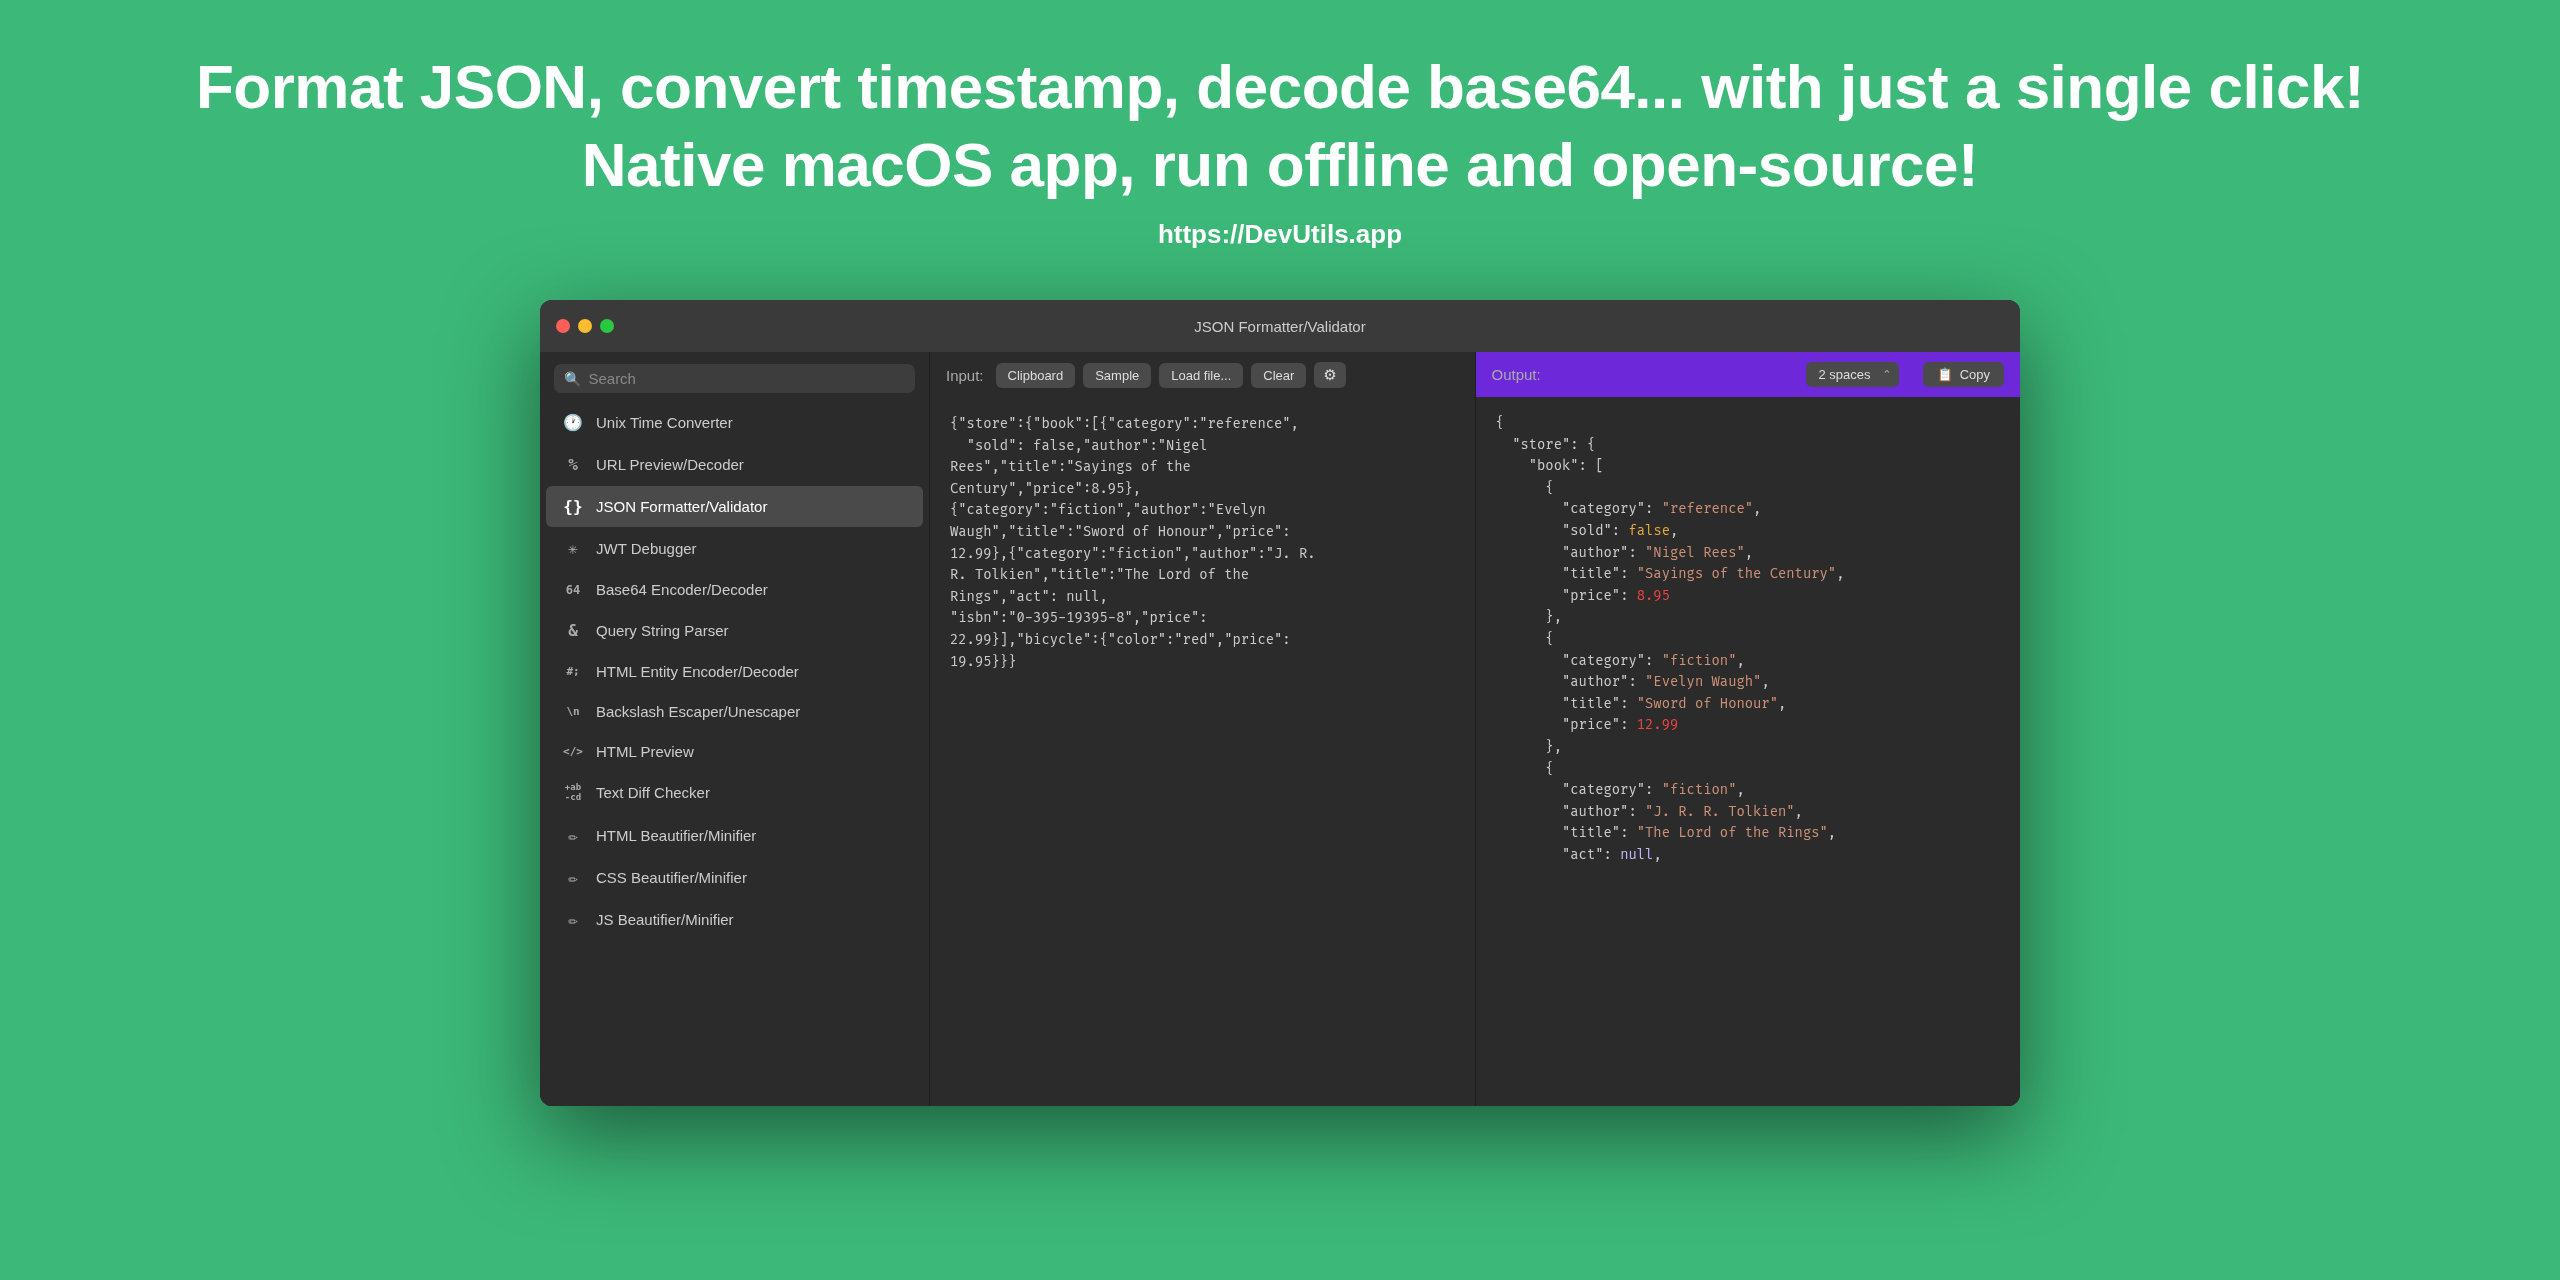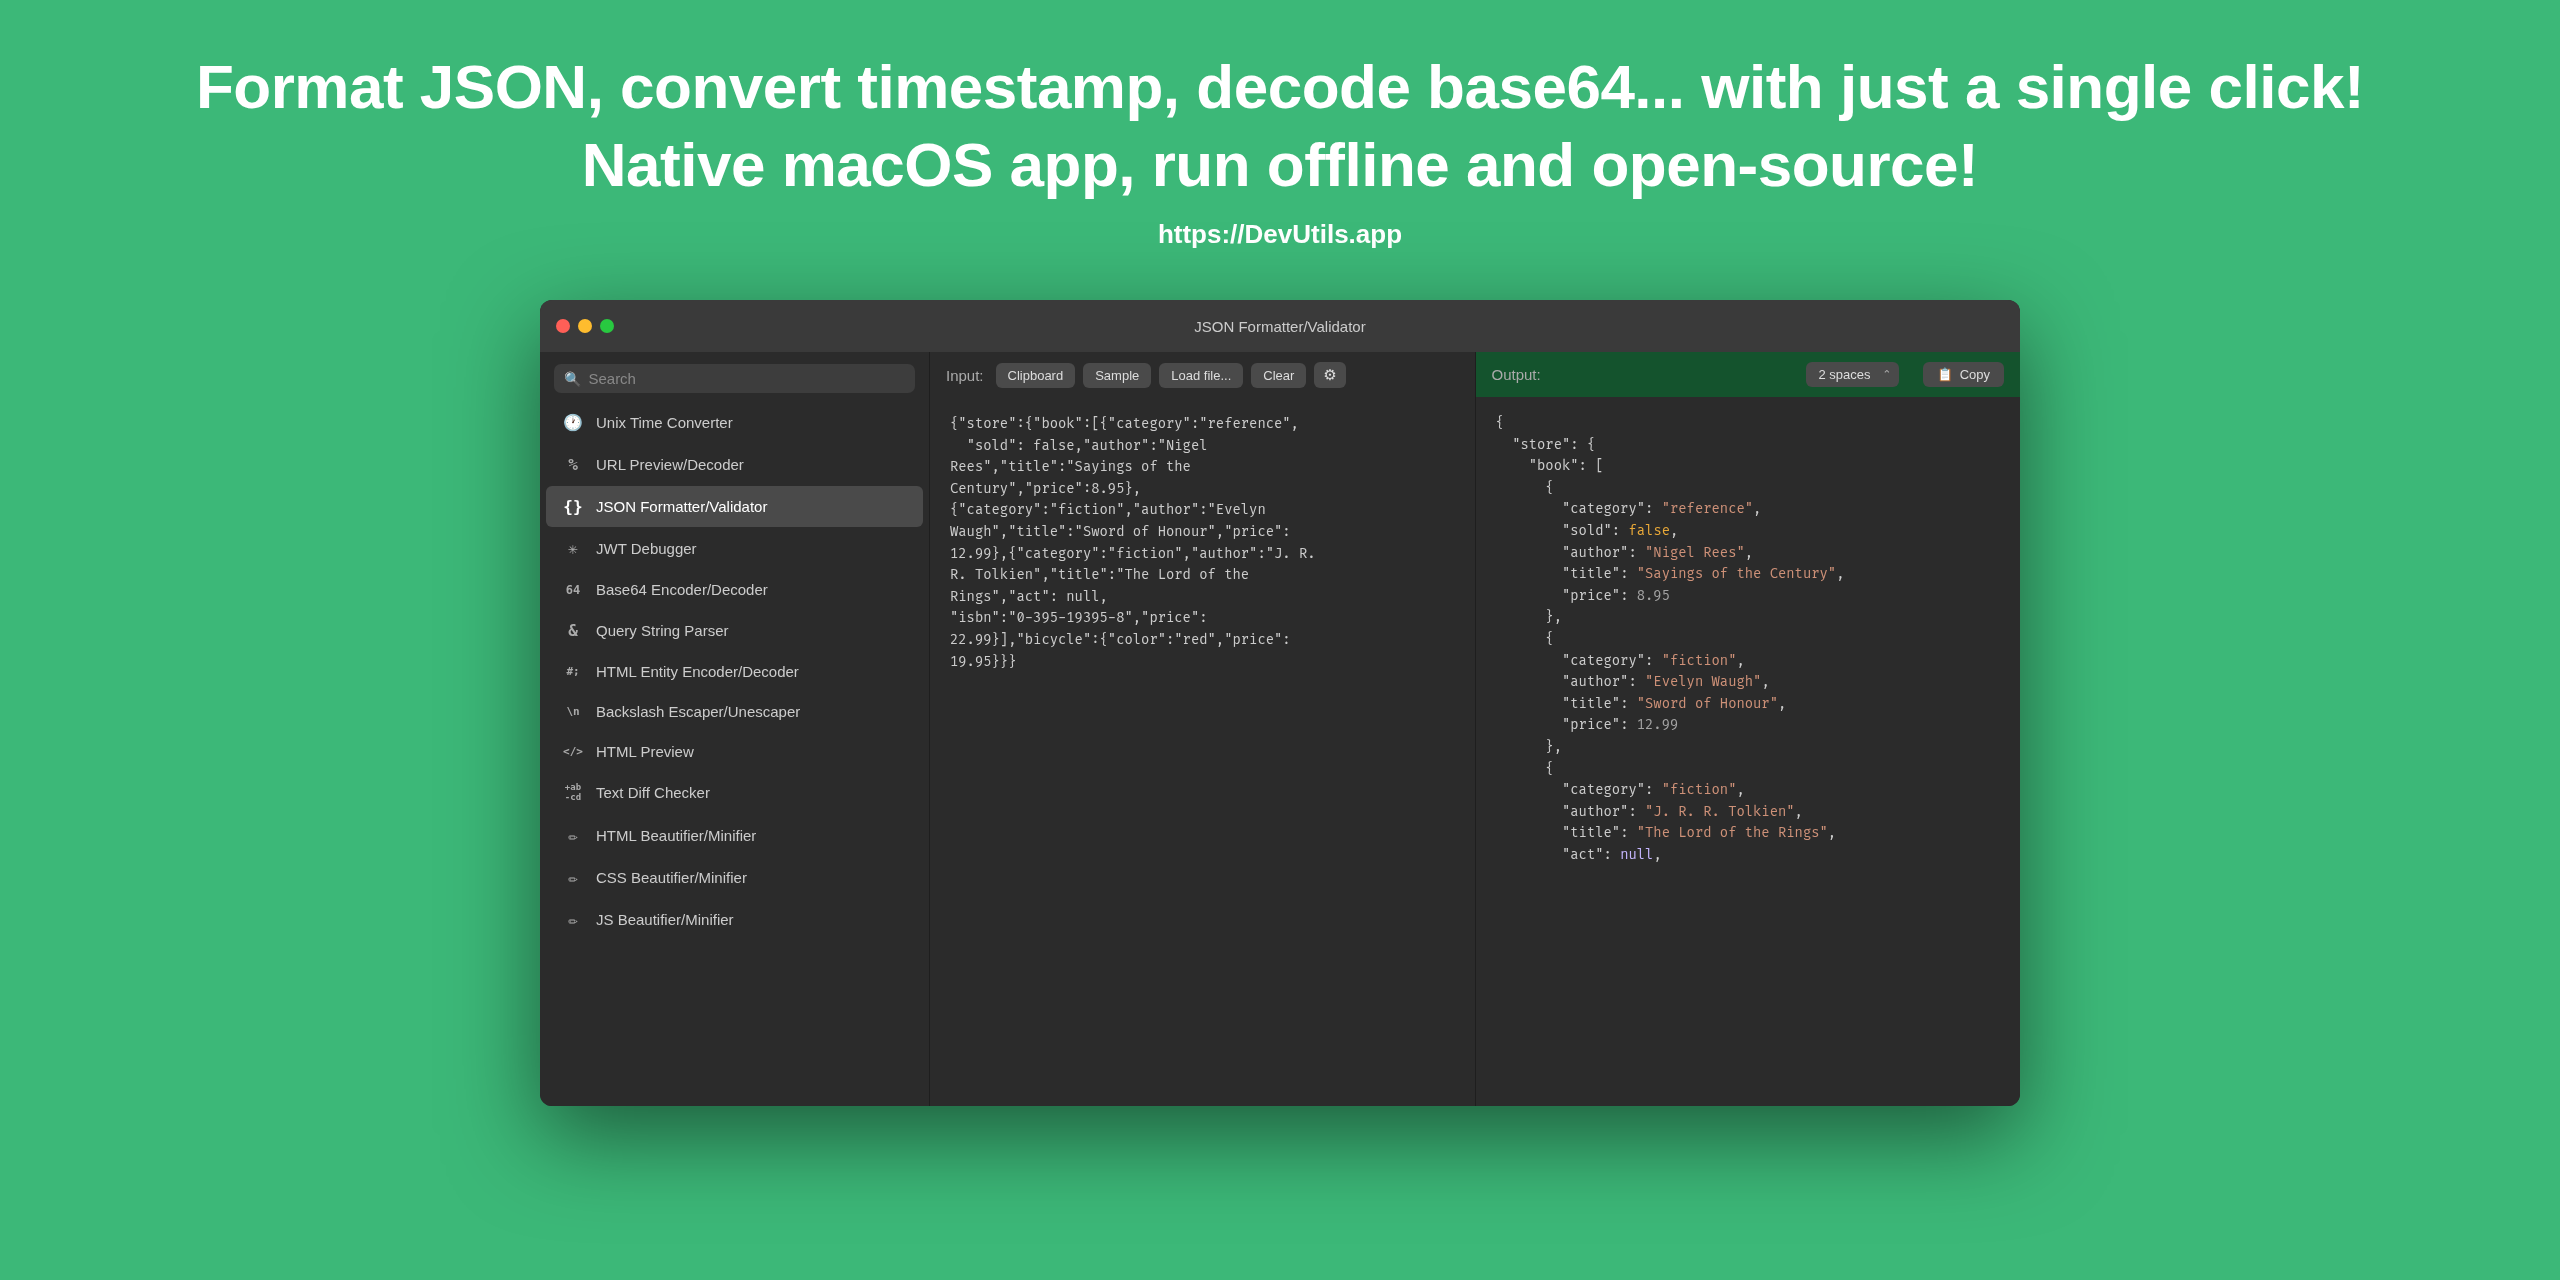--- a/index.html
+++ b/index.html
@@ -220,21 +220,21 @@
       padding: 4px 9px;
       cursor: pointer;
       font-family: inherit;
     }
 
     .output-toolbar {
       display: flex;
       align-items: center;
       padding: 10px 16px;
       gap: 8px;
-      background: #14532d;
+      background: #6d28d9;
       flex-shrink: 0;
       justify-content: space-between;
     }
 
     .output-toolbar-left {
       display: flex;
       align-items: center;
       gap: 8px;
     }
 
@@ -305,21 +305,21 @@
       font-family: 'SF Mono', 'Fira Code', 'Courier New', monospace;
       font-size: 13.5px;
       line-height: 1.6;
       background: #2b2b2b;
       white-space: pre;
     }
 
     
     .json-key { color: #ccc; }
     .json-str { color: #ce9178; }
-    .json-num { color: #a3a3a3; }
+    .json-num { color: #ef4444; }
     .json-bool-false { color: #e8a838; }
     .json-null { color: #c4b5fd; }
     .json-punct { color: #ccc; }
 
     
     .output-area::-webkit-scrollbar,
     .code-area::-webkit-scrollbar,
     .sidebar-items::-webkit-scrollbar {
       width: 8px;
     }

